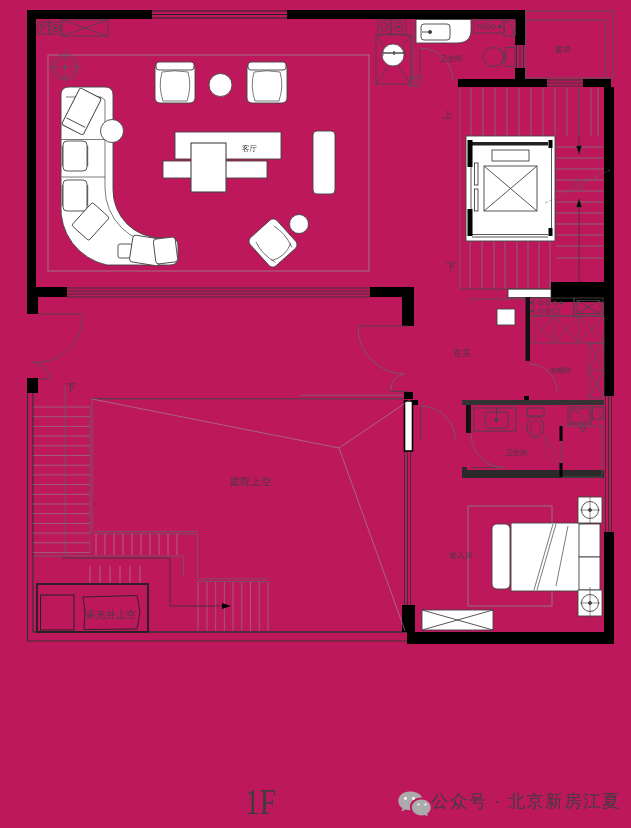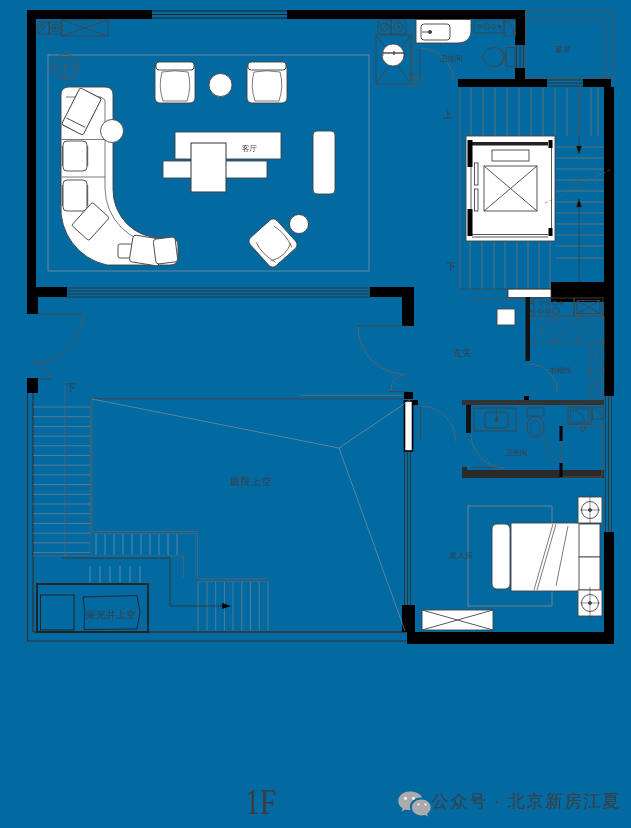--- a/index.html
+++ b/index.html
@@ -1,16 +1,16 @@
 <!DOCTYPE html>
 <html><head>
 <meta charset="utf-8">
 <style>
 html,body{margin:0;padding:0;background:#fff;}
-.page{position:relative;width:631px;height:828px;background:#0369a1;overflow:hidden;}
+.page{position:relative;width:631px;height:828px;background:#be185d;overflow:hidden;}
 svg{position:absolute;top:0;left:0;}
 text{font-family:"Liberation Sans",sans-serif;fill:#3d3d3d;}
 </style>
 </head>
 <body>
 <div class="page">
 <svg width="631" height="828" viewBox="0 0 631 828">
 <g stroke-linecap="butt">
 
 <rect x="27" y="10" width="125" height="9" fill="#000"></rect>

